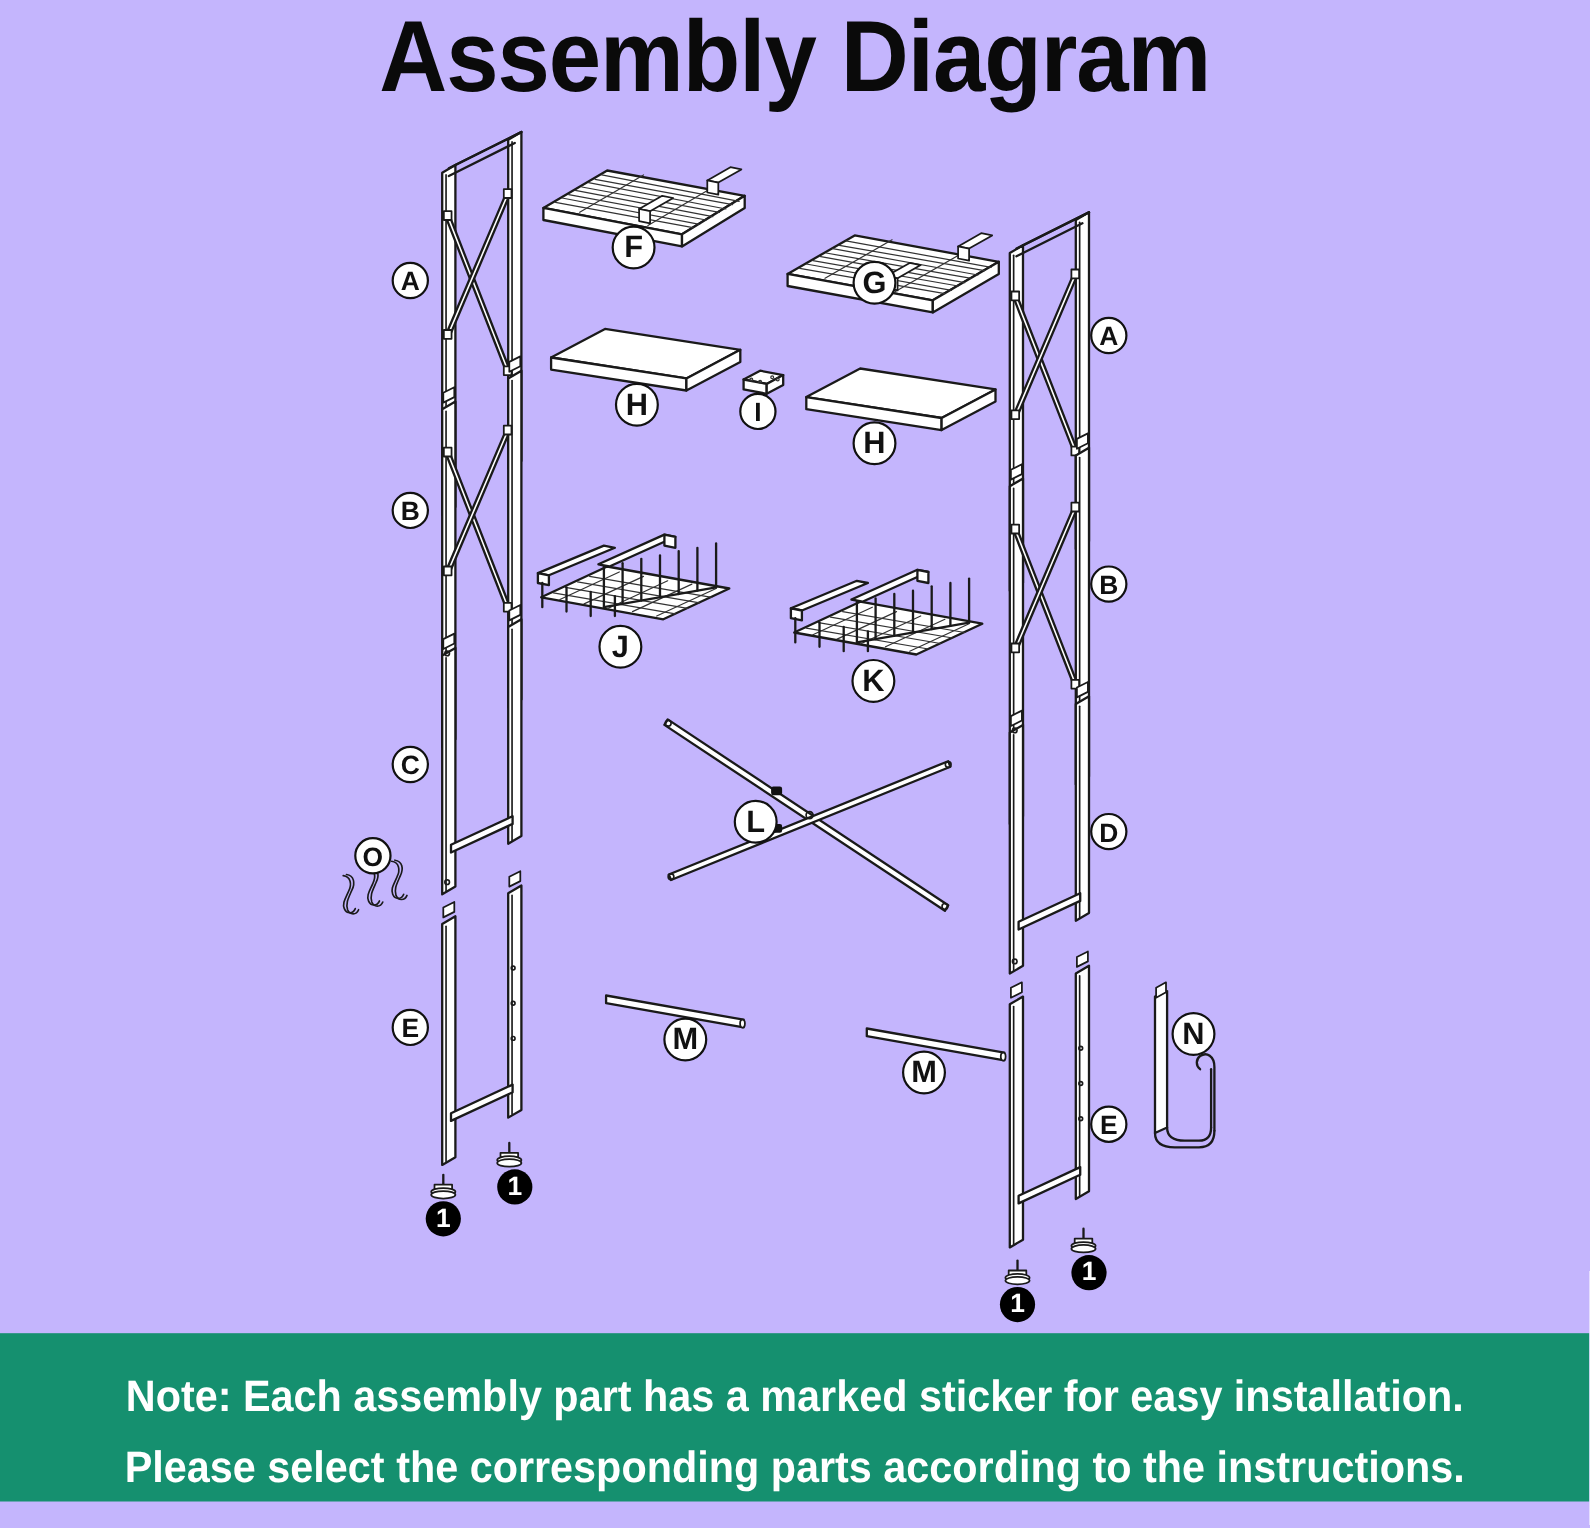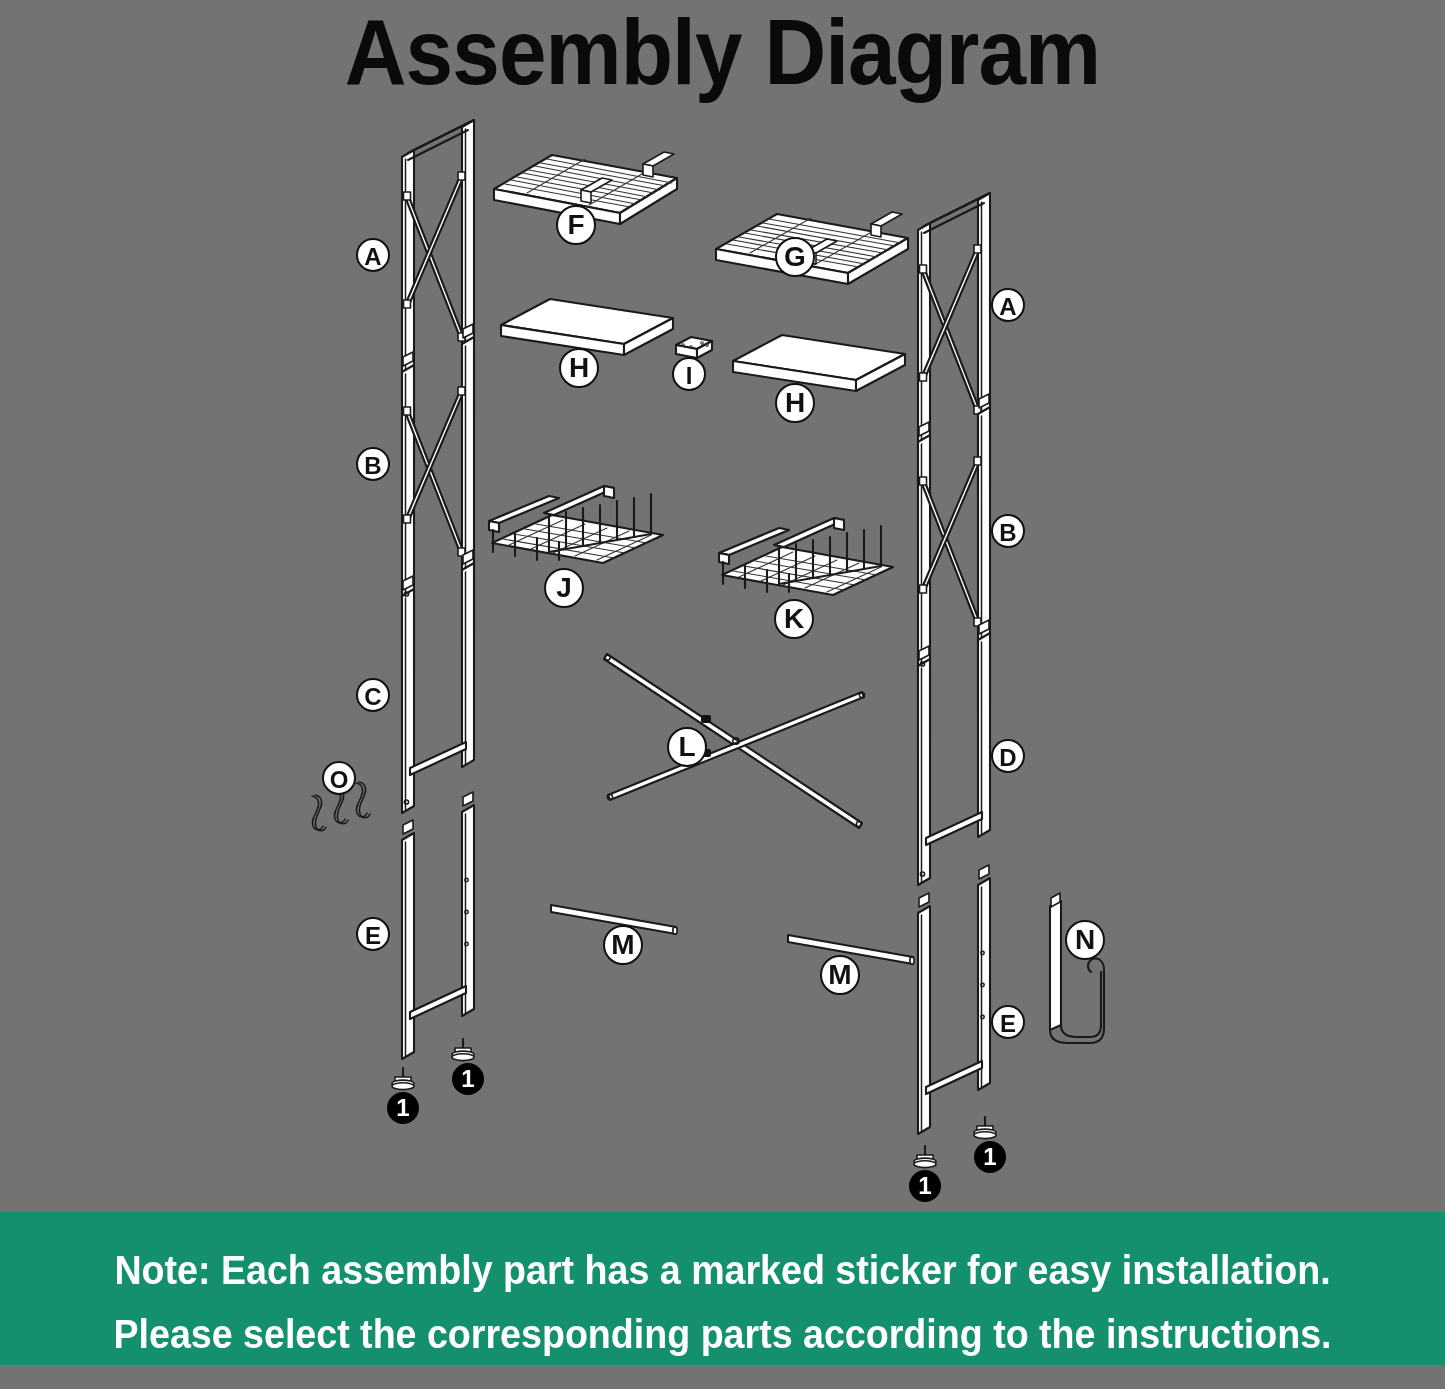--- a/index.html
+++ b/index.html
@@ -7,21 +7,21 @@
     padding: 0;
     background: #ffffff;
   }
   body {
     font-family: "Liberation Sans", sans-serif;
   }
   #page {
     position: relative;
     width: 1445px;
     height: 1389px;
-    background: #737373;
+    background: #c4b5fd;
     overflow: hidden;
   }
 
   
   #title {
     position: absolute;
     left: 0;
     top: 2px;
     width: 1445px;
     text-align: center;

